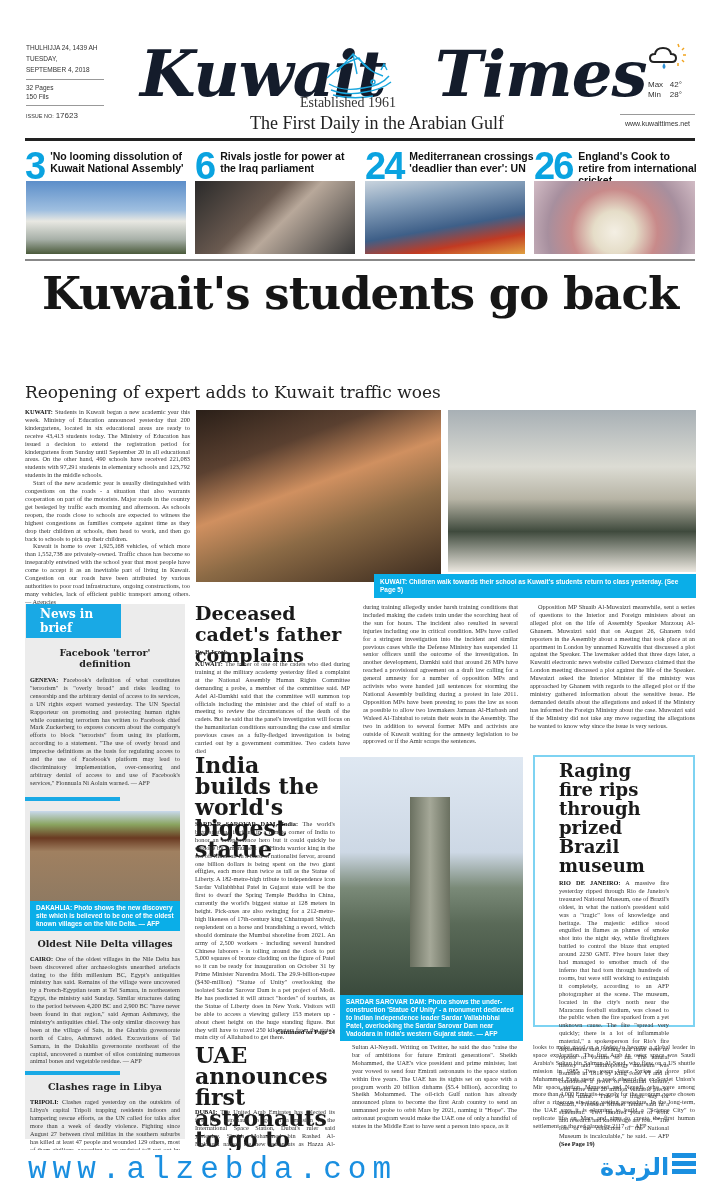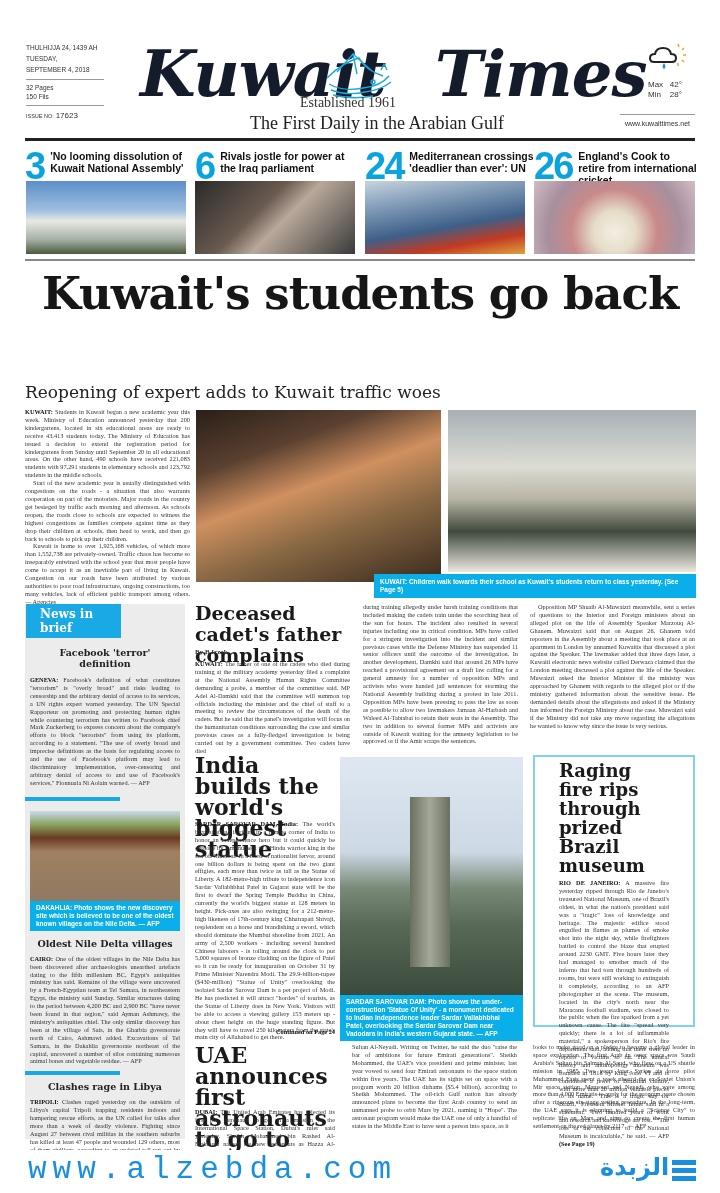--- a/index.html
+++ b/index.html
@@ -158,20 +158,20 @@
   <div class="body" style="margin-top:4px"><b>RIO DE JANEIRO:</b> <span>A massive fire yesterday ripped through Rio de Janeiro's treasured National Museum, one of Brazil's oldest, in what the nation's president said was a "tragic" loss of knowledge and heritage. The majestic edifice stood engulfed in flames as plumes of smoke shot into the night sky, while firefighters battled to control the blaze that erupted around 2230 GMT. Five hours later they had managed to smother much of the inferno that had torn through hundreds of rooms, but were still working to extinguish it completely, according to an AFP photographer at the scene. The museum, located in the city's north near the Maracana football stadium, was closed to the public when the fire sparked from a yet unknown cause. The fire "spread very quickly; there is a lot of inflammable material," a spokesperson for Rio's fire department said, adding that there were no reports of victims so far. The natural history and anthropology museum was founded in 1818 by King Joao VI and is considered a jewel of Brazilian culture, with more than 20 million valuable pieces to its name. "This is a tragic day for Brazil," President Michel Temer said in a statement. "Two hundred years of work and research and knowledge are lost." "The loss of the collection of the National Museum is incalculable," he said. — AFP</span> <b>(See Page 19)</b></div>
 </div>
 
 <div class="abs h2" style="left:195px;top:1045px;width:150px">UAE announces first astronauts to go to space</div>
 <div class="abs body" style="left:195px;top:1108px;width:140px"><b>DUBAI:</b> <span>The United Arab Emirates has selected its first two astronauts to go on a mission to the International Space Station, Dubai's ruler said yesterday. Sheikh Mohammed bin Rashed Al-Maktoum named the new astronauts as Hazza Al-Mansouri, 34, and 37-year-old</span></div>
 <div class="abs body" style="left:352px;top:1043px;width:165px">Sultan Al-Neyadi. Writing on Twitter, he said the duo "raise the bar of ambitions for future Emirati generations". Sheikh Mohammed, the UAE's vice president and prime minister, last year vowed to send four Emirati astronauts to the space station within five years. The UAE has its sights set on space with a program worth 20 billion dirhams ($5.4 billion), according to Sheikh Mohammed. The oil-rich Gulf nation has already announced plans to become the first Arab country to send an unmanned probe to orbit Mars by 2021, naming it "Hope". The astronaut program would make the UAE one of only a handful of states in the Middle East to have sent a person into space, as it</div>
 <div class="abs body" style="left:533px;top:1043px;width:162px">looks to make good on a pledge to become a global leader in space exploration. The first Arab in outer space was Saudi Arabia's Sultan bin Salman Al-Saud, who flew on a US shuttle mission in 1985. Two years later, Syrian air force pilot Muhammed Faris spent a week aboard the ex-Soviet Union's Mir space station. Mansouri and Neyadi, who were among more than 4,000 Emiratis to apply for the program, were chosen after a rigorous six-stage vetting procedure. In the long-term, the UAE says it is planning to build a "Science City" to replicate life on Mars and aims to create the first human settlement on the red planet by 2117. — AFP</div>
 
 <div class="abs" style="left:0;top:1150px;width:720px;height:43px;background:#fff"></div>
 <div class="abs foot" style="left:28px;top:1152px">www.alzebda.com</div>
-<div class="abs" style="left:600px;top:1153px;display:flex;align-items:flex-end;gap:3px">
+<div class="abs" style="left:600px;top:1153px;display:flex;align-items:flex-start;gap:3px">
   <span style="font-family:'DejaVu Sans',sans-serif;font-weight:bold;color:#1a8fe0;font-size:24px">الزبدة</span>
   <span style="display:inline-block;width:24px">
     <span style="display:block;height:5px;background:#1a8fe0;margin-bottom:3px"></span>
     <span style="display:block;height:5px;background:#1a8fe0;margin-bottom:3px"></span>
     <span style="display:block;height:5px;background:#1a8fe0"></span>
   </span>
 </div>
 
 </body></html>

